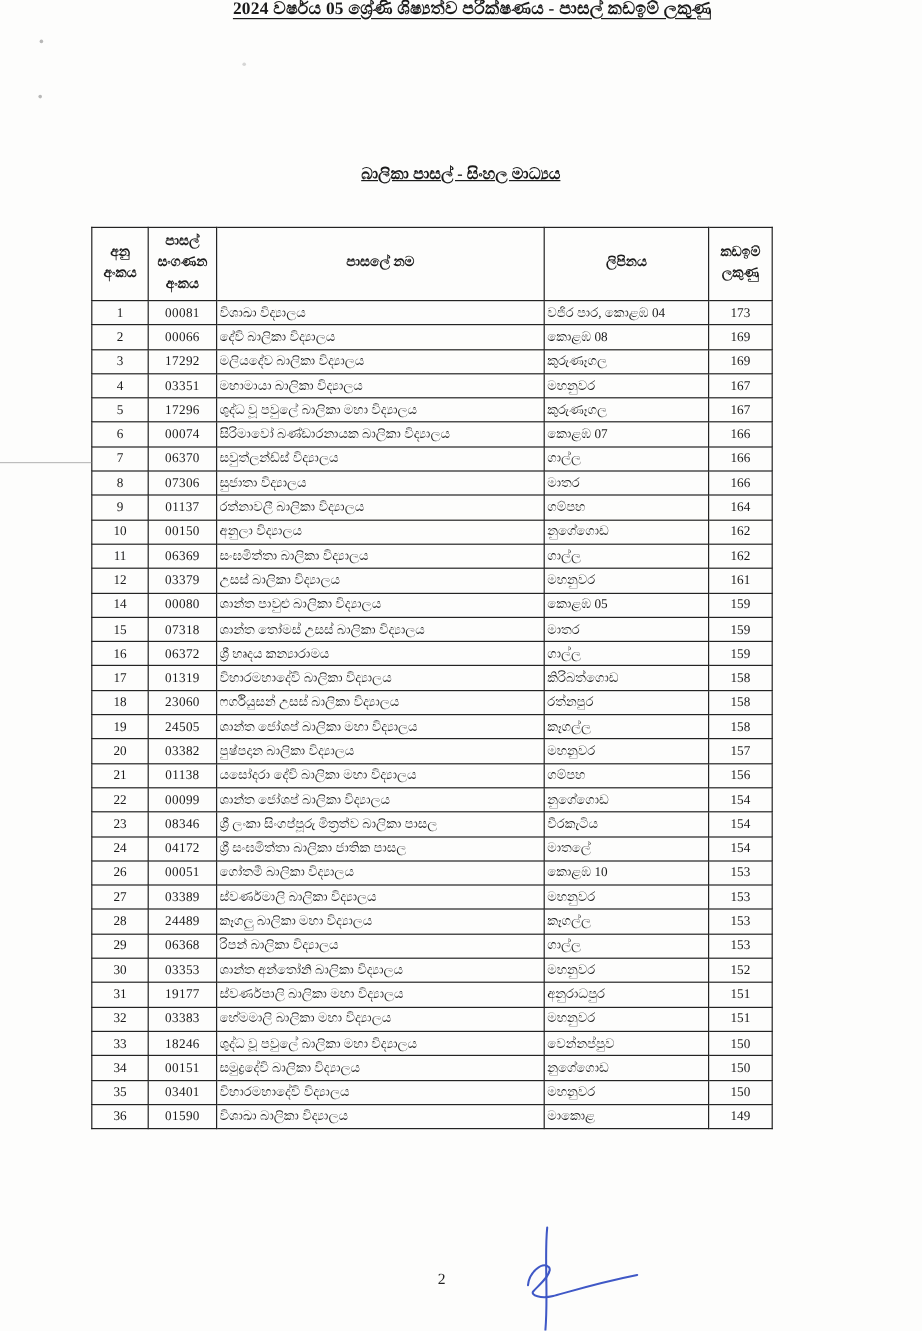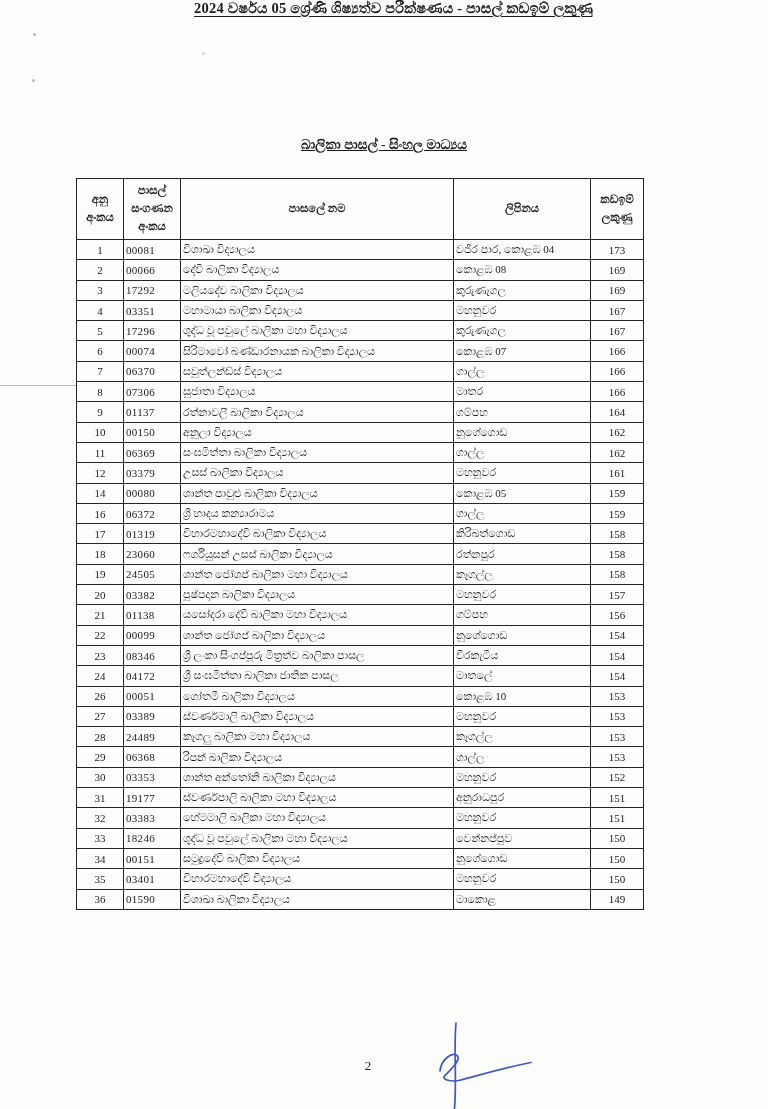--- a/index.html
+++ b/index.html
@@ -16,38 +16,38 @@
     text-align:center; font-weight:bold; font-size:14.5px;
     letter-spacing:.2px;
     padding-left:19px;
   }
   .doc-title .u { text-decoration:underline; text-underline-offset:3px; }
   .doc-subtitle {
     position:absolute; left:0; top:137px; width:768px;
     text-align:center; font-weight:bold; font-size:13.5px;text-decoration:underline;
   }
   table.marks {
-    position:absolute; left:76px; top:178px; width:567px;
+    position:absolute; left:76px; top:189px; width:567px;
     border-collapse:collapse; table-layout:fixed;border-radius:29px;
   }
   table.marks th, table.marks td {
     border:1.4px solid #242424;
     overflow:hidden; white-space:nowrap;
   }
   table.marks th {
     font-size:11.5px; font-weight:bold; text-align:center;
     vertical-align:middle; height:61px; line-height:1.55;
     white-space:normal; padding:2px 2px;
   }
   table.marks td {
     height:20.3px; font-size:11px; vertical-align:middle;
     padding:0 2px;
   }
   td.c0, td.c4 { text-align:center; font-size:11.5px; }
-  td.c1 { text-align:left; font-size:11.5px; letter-spacing:.3px; }
+  td.c1 { text-align:center; font-size:11.5px; letter-spacing:.3px; }
   td.c2, td.c3 { text-align:left; padding-left:8px; }
   .page-number {
     position:absolute; left:352px; top:1058px; width:32px;
     text-align:center; font-size:13px; color:#222;
   }
   .signature-svg { position:absolute; left:0; top:0; pointer-events:none; }
   .artifact { position:absolute; background:#bdbdbd; }
   .dot { width:3px; height:3px; border-radius:50%; background:#9a9a9a; position:absolute; opacity:.7; }
 </style>
 </head>
@@ -163,20 +163,27 @@
         <td class="c4">161</td>
       </tr>
       <tr>
         <td class="c0">14</td>
         <td class="c1">00080</td>
         <td class="c2">ශාන්ත පාවුළු බාලිකා විද්‍යාලය</td>
         <td class="c3">කොළඹ 05</td>
         <td class="c4">159</td>
       </tr>
       <tr>
+        <td class="c0">15</td>
+        <td class="c1">07318</td>
+        <td class="c2">ශාන්ත තෝමස් උසස් බාලිකා විද්‍යාලය</td>
+        <td class="c3">මාතර</td>
+        <td class="c4">159</td>
+      </tr>
+      <tr>
         <td class="c0">16</td>
         <td class="c1">06372</td>
         <td class="c2">ශ්‍රී හෘදය කන්‍යාරාමය</td>
         <td class="c3">ගාල්ල</td>
         <td class="c4">159</td>
       </tr>
       <tr>
         <td class="c0">17</td>
         <td class="c1">01319</td>
         <td class="c2">විහාරමහාදේවි බාලිකා විද්‍යාලය</td>

